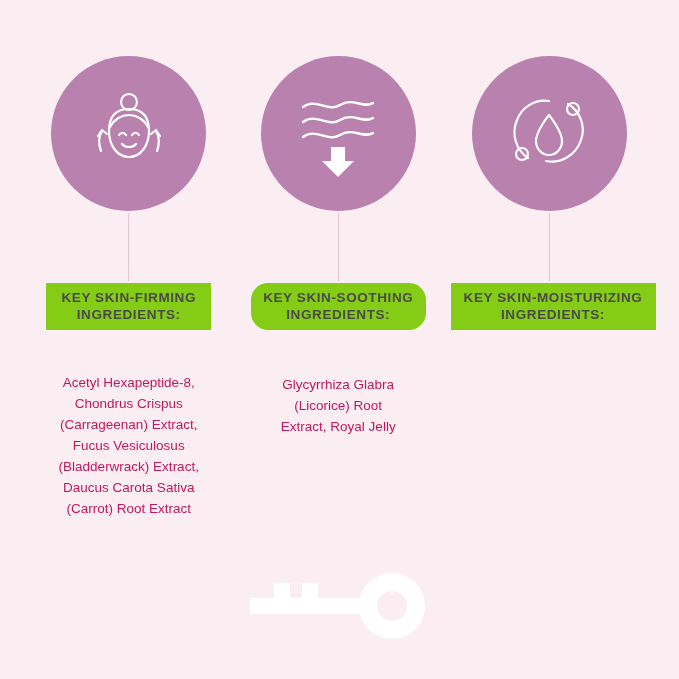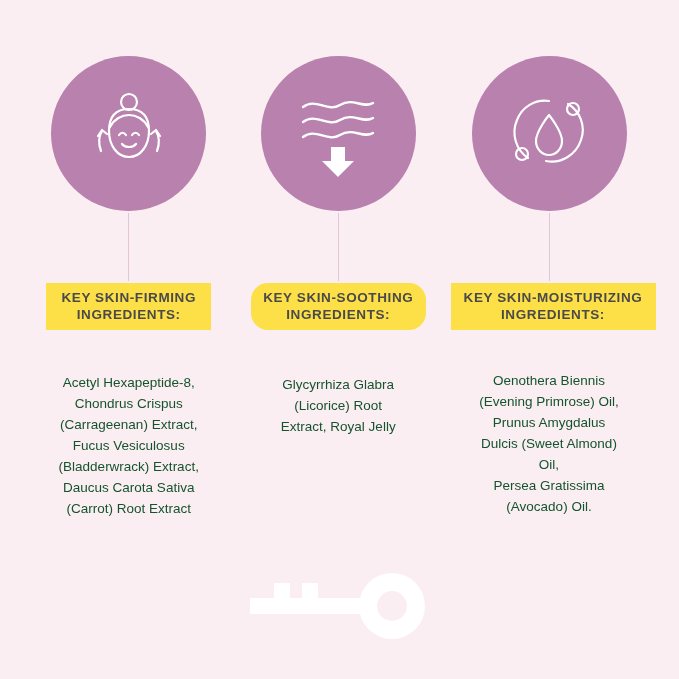--- a/index.html
+++ b/index.html
@@ -44,38 +44,38 @@
     justify-content: center;
     position: relative;
   }
   .connector {
     width: 1px;
     height: 68px;
     background: #e3c6d5;
     margin-top: 2px;
   }
   .title-plate {
-    background: #fde047;
+    background: #84cc16;
     padding: 6px 10px 7px 10px;
     text-align: center;
     margin-top: 2px;
     box-sizing: border-box;
   }
   .title-plate .line {
     color: #4a4a4a;
     font-size: 13.5px;
     letter-spacing: 0.6px;
     line-height: 17px;
     font-weight: bold;
     white-space: nowrap;
   }
   .ingredients {
     margin-top: 40px;
     text-align: center;
-    color: #14532d;
+    color: #be185d;
     font-size: 13.5px;
     line-height: 21px;
     white-space: pre-line;
   }
   
   .col-1 .title-plate { width: 165px; }
   .col-2 .title-plate { width: 175px; border-radius: 17px; }
   .col-3 .title-plate { width: 205px; margin-left: 8px; }
 
   .col-1 .ingredients { margin-top: 42px; }
@@ -174,27 +174,20 @@
               <path d="M55 36 C55 36 42 52 42 62 C42 70 48 76 55 76 C62 76 68 70 68 62 C68 52 55 36 55 36 Z"></path>
             </g>
           </svg>
         </span>
       </div>
       <div class="connector"></div>
       <div class="title-plate">
         <div class="line">KEY SKIN-MOISTURIZING</div>
         <div class="line">INGREDIENTS:</div>
       </div>
-      <div class="ingredients">Oenothera Biennis
-(Evening Primrose) Oil,
-Prunus Amygdalus
-Dulcis (Sweet Almond)
-Oil,
-Persea Gratissima
-(Avocado) Oil.</div>
     </div>
 
   </div>
 
   <div class="key-logo">
     <svg width="200" height="70" viewBox="0 0 200 70">
       <g fill="#ffffff">
         <rect x="10" y="27" width="120" height="16"></rect>
         <rect x="34" y="12" width="16" height="16"></rect>
         <rect x="62" y="12" width="16" height="16"></rect>

